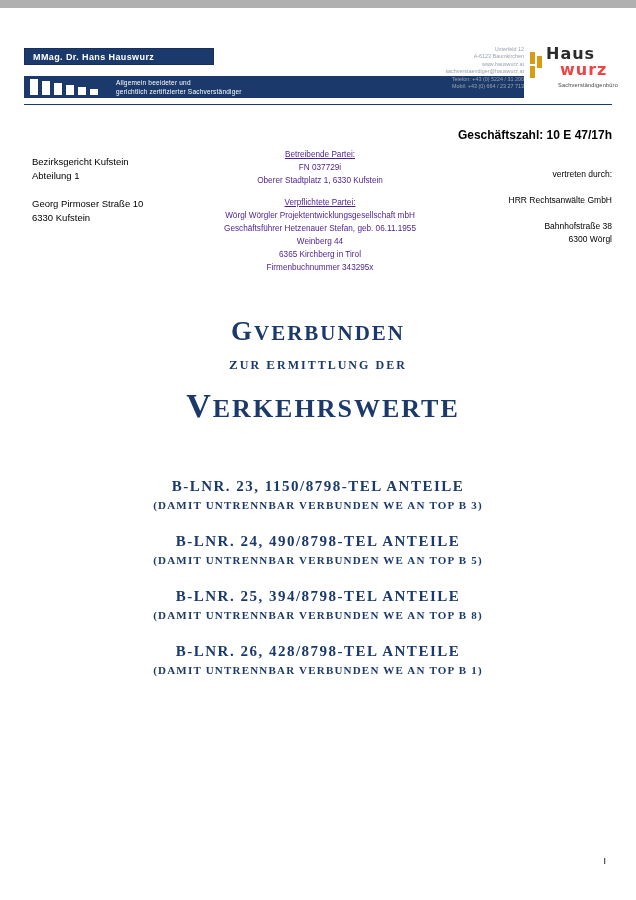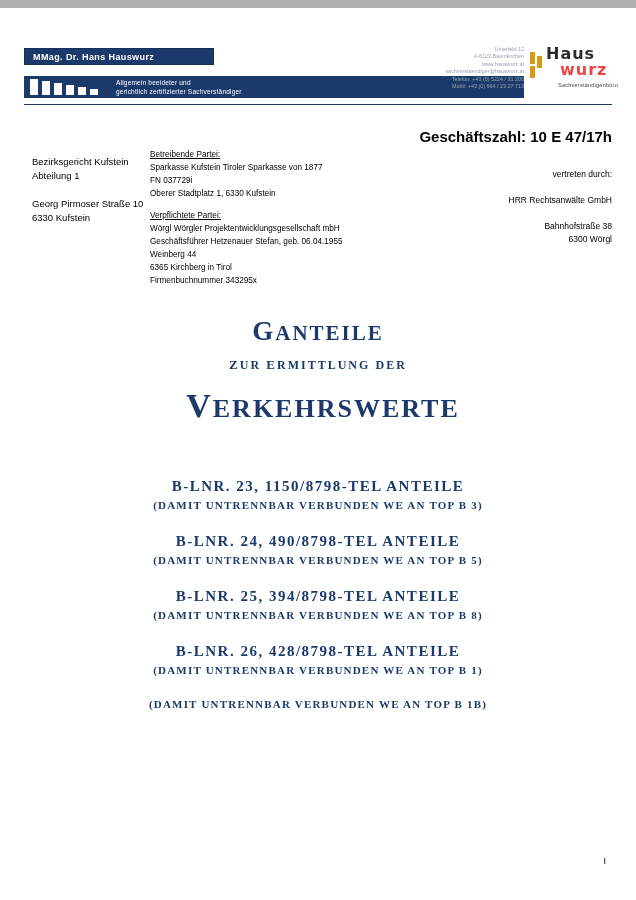--- a/index.html
+++ b/index.html
@@ -154,21 +154,21 @@
     width: 588px;
     height: 1px;
     background: #1b3a6b;
   }
 
   
   .geschaeftszahl {
     position: absolute;
     right: 24px;
     top: 120px;
-    font-size: 15px;
+    font-size: 12px;
     font-weight: bold;
     color: #000;
     text-align: left;
     white-space: nowrap;
   }
   .addr-left {
     position: absolute;
     left: 32px;
     top: 147px;
     font-size: 9.5px;
@@ -185,22 +185,22 @@
     font-size: 8.5px;
     line-height: 13px;
     color: #000;
     white-space: pre-line;
   }
   .parties {
     position: absolute;
     left: 150px;
     top: 140px;
     width: 340px;
-    text-align: left;
-    color: #000000;
+    text-align: center;
+    color: #4c1d95;
   }
   .party-head {
     font-size: 8.2px;
     text-decoration: underline;
     line-height: 13px;
   }
   .party-line {
     font-size: 8.2px;
     line-height: 13px;
   }
@@ -326,35 +326,34 @@
   <div class="addr-right">
     <div>vertreten durch:</div>
     <div>HRR Rechtsanwälte GmbH
 
 Bahnhofstraße 38
 6300 Wörgl</div>
   </div>
 
   <div class="parties">
     <div class="party-head">Betreibende Partei:</div>
-    <div class="party-line">Sparkasse Kufstein Tiroler Sparkasse von 1877</div>
     <div class="party-line">FN 037729i</div>
     <div class="party-line">Oberer Stadtplatz 1, 6330 Kufstein</div>
     <div class="party-gap"></div>
     <div class="party-head">Verpflichtete Partei:</div>
     <div class="party-line">Wörgl Wörgler Projektentwicklungsgesellschaft mbH</div>
-    <div class="party-line">Geschäftsführer Hetzenauer Stefan, geb. 06.04.1955</div>
+    <div class="party-line">Geschäftsführer Hetzenauer Stefan, geb. 06.11.1955</div>
     <div class="party-line">Weinberg 44</div>
     <div class="party-line">6365 Kirchberg in Tirol</div>
     <div class="party-line">Firmenbuchnummer 343295x</div>
   </div>
 
   <div class="title-main">
     <div class="t-gutachten">
-      <span>G</span><span class="sc">ANTEILE</span>
+      <span>G</span><span class="sc">VERBUNDEN</span>
     </div>
     <div class="t-zur">
       <span>Z</span><span class="sc">UR</span>&nbsp;<span>E</span><span class="sc">RMITTLUNG</span>&nbsp;<span class="sc">DER</span>
     </div>
     <div class="t-verkehr">
       <span>V</span><span class="sc">ERKEHRSWERTE</span>
     </div>
   </div>
 
   <div class="lots">
@@ -368,19 +367,18 @@
     </div>
     <div class="lot">
       <div class="lot-line1 sc">B-LNR. 25, 394/8798-TEL ANTEILE</div>
       <div class="lot-line2 sc">(DAMIT UNTRENNBAR VERBUNDEN WE AN TOP B 8)</div>
     </div>
     <div class="lot">
       <div class="lot-line1 sc">B-LNR. 26, 428/8798-TEL ANTEILE</div>
       <div class="lot-line2 sc">(DAMIT UNTRENNBAR VERBUNDEN WE AN TOP B 1)</div>
     </div>
     <div class="lot">
-      <div class="lot-line2 sc">(DAMIT UNTRENNBAR VERBUNDEN WE AN TOP B 1B)</div>
     </div>
   </div>
 
   <div class="page-number">I</div>
 
 </div>
 
 </body></html>

